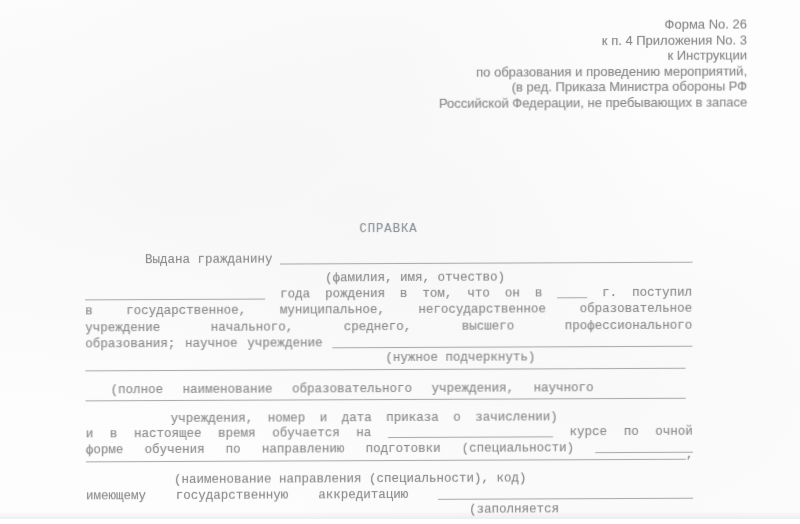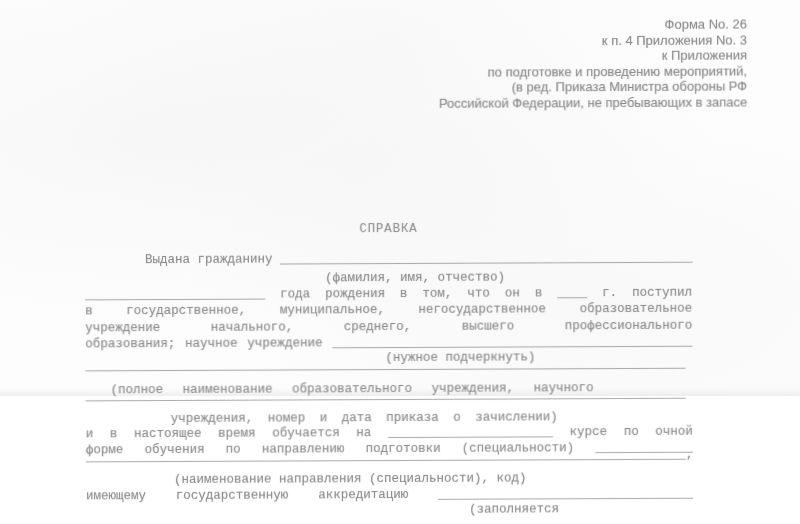--- a/index.html
+++ b/index.html
@@ -2,21 +2,21 @@
 <html><head>
 <meta charset="utf-8">
 <style>
   html,body{margin:0;padding:0;}
   body{
     width:800px;height:524px;overflow:hidden;
     background:#ffffff;
     font-family:"Liberation Mono","DejaVu Sans Mono",monospace;
   }
   .page{
-    position:relative;width:800px;height:396px;
+    position:relative;width:800px;height:519px;
     background-color:#fdfdfd;
     background-image:
       radial-gradient(ellipse at 18% 35%, rgba(175,175,175,0.07), transparent 55%),
       radial-gradient(ellipse at 75% 75%, rgba(175,175,175,0.06), transparent 50%),
       radial-gradient(ellipse at 50% 10%, rgba(190,190,190,0.05), transparent 60%),
       linear-gradient(0deg, rgba(150,150,150,0.14), rgba(255,255,255,0) 8px);
   }
   .sheet{
     position:absolute;inset:0;
     transform:rotate(-0.25deg);
@@ -61,22 +61,22 @@
 </style>
 </head>
 <body>
 
 <div class="page">
   <div class="sheet">
 
     <div class="hdr">
       <div>Форма No. 26</div>
       <div>к п. 4 Приложения No. 3</div>
-      <div>к Приложения</div>
-      <div>по подготовке и проведению мероприятий,</div>
+      <div>к Инструкции</div>
+      <div>по образования и проведению мероприятий,</div>
       <div>(в ред. Приказа Министра обороны РФ</div>
       <div>Российской Федерации, не пребывающих в запасе</div>
     </div>
 
     <div class="ln ttl">СПРАВКА</div>
 
     <div class="ln l1">        Выдана гражданину _______________________________________________________</div>
     <div class="ln c-fio">(фамилия, имя, отчество)</div>
     <div class="ln just l3">________________________ года рождения в том, что он в ____ г. поступил</div>
     <div class="ln just l4">в государственное, муниципальное, негосударственное образовательное</div>

